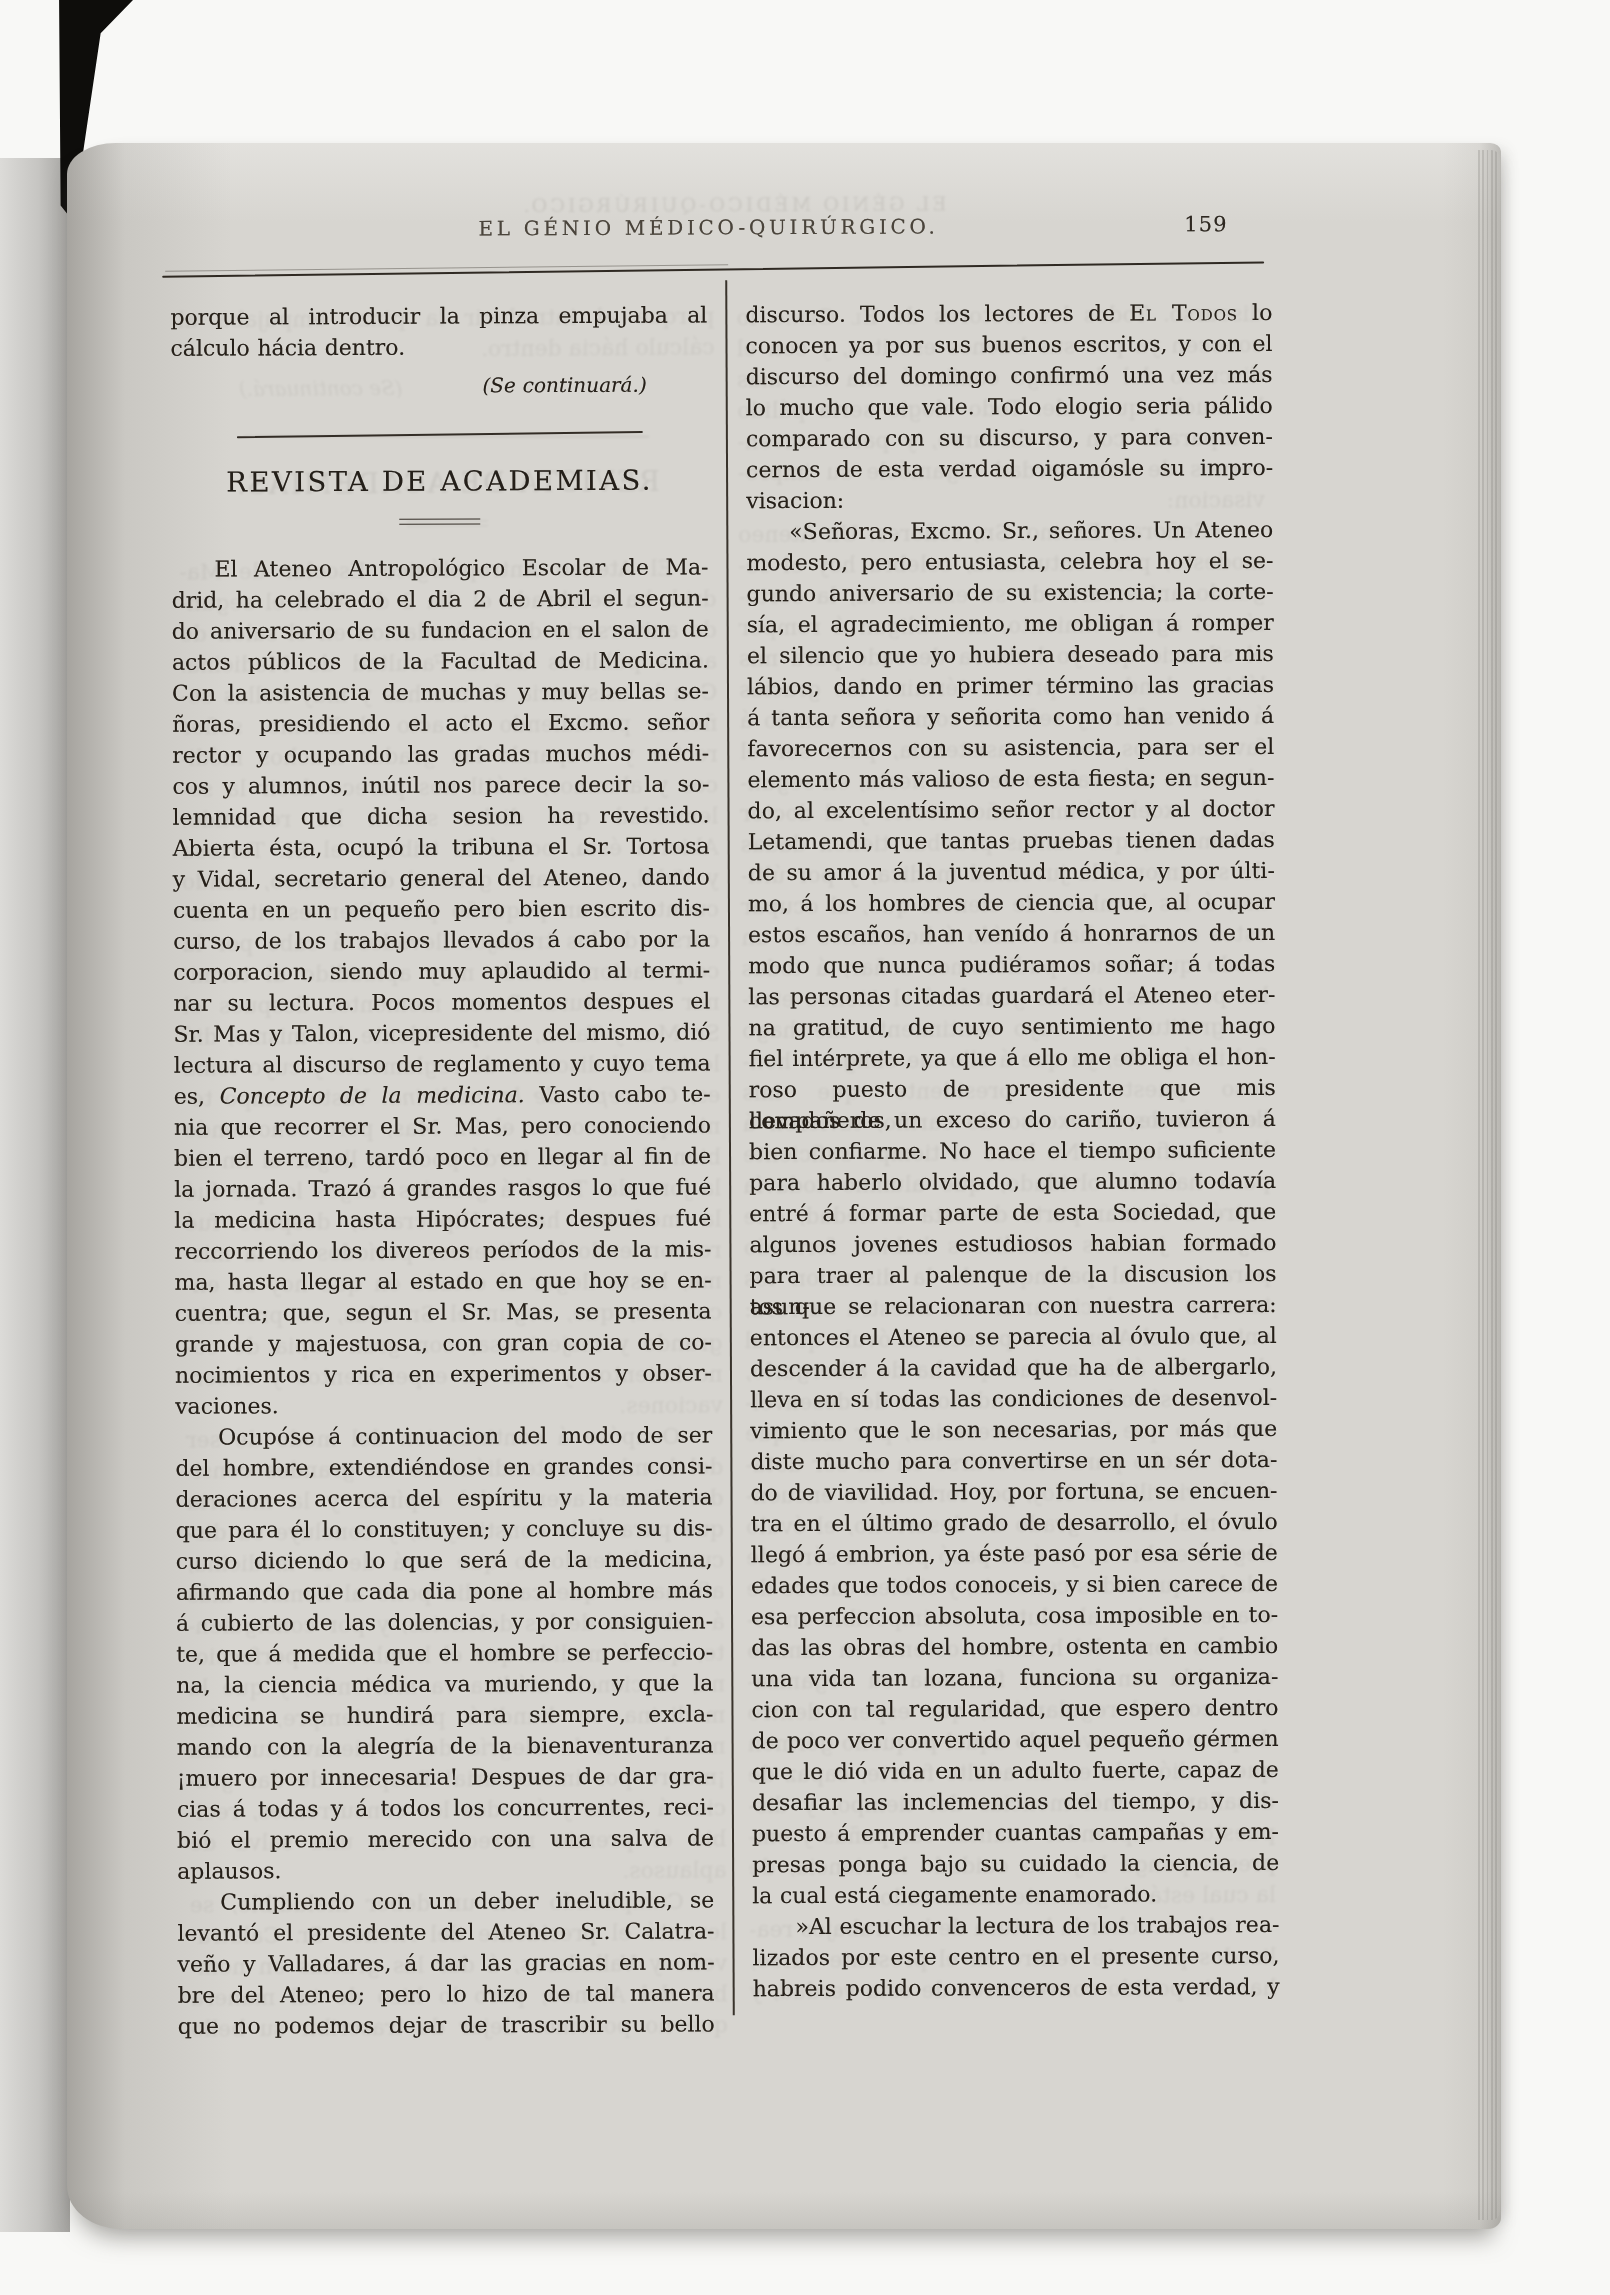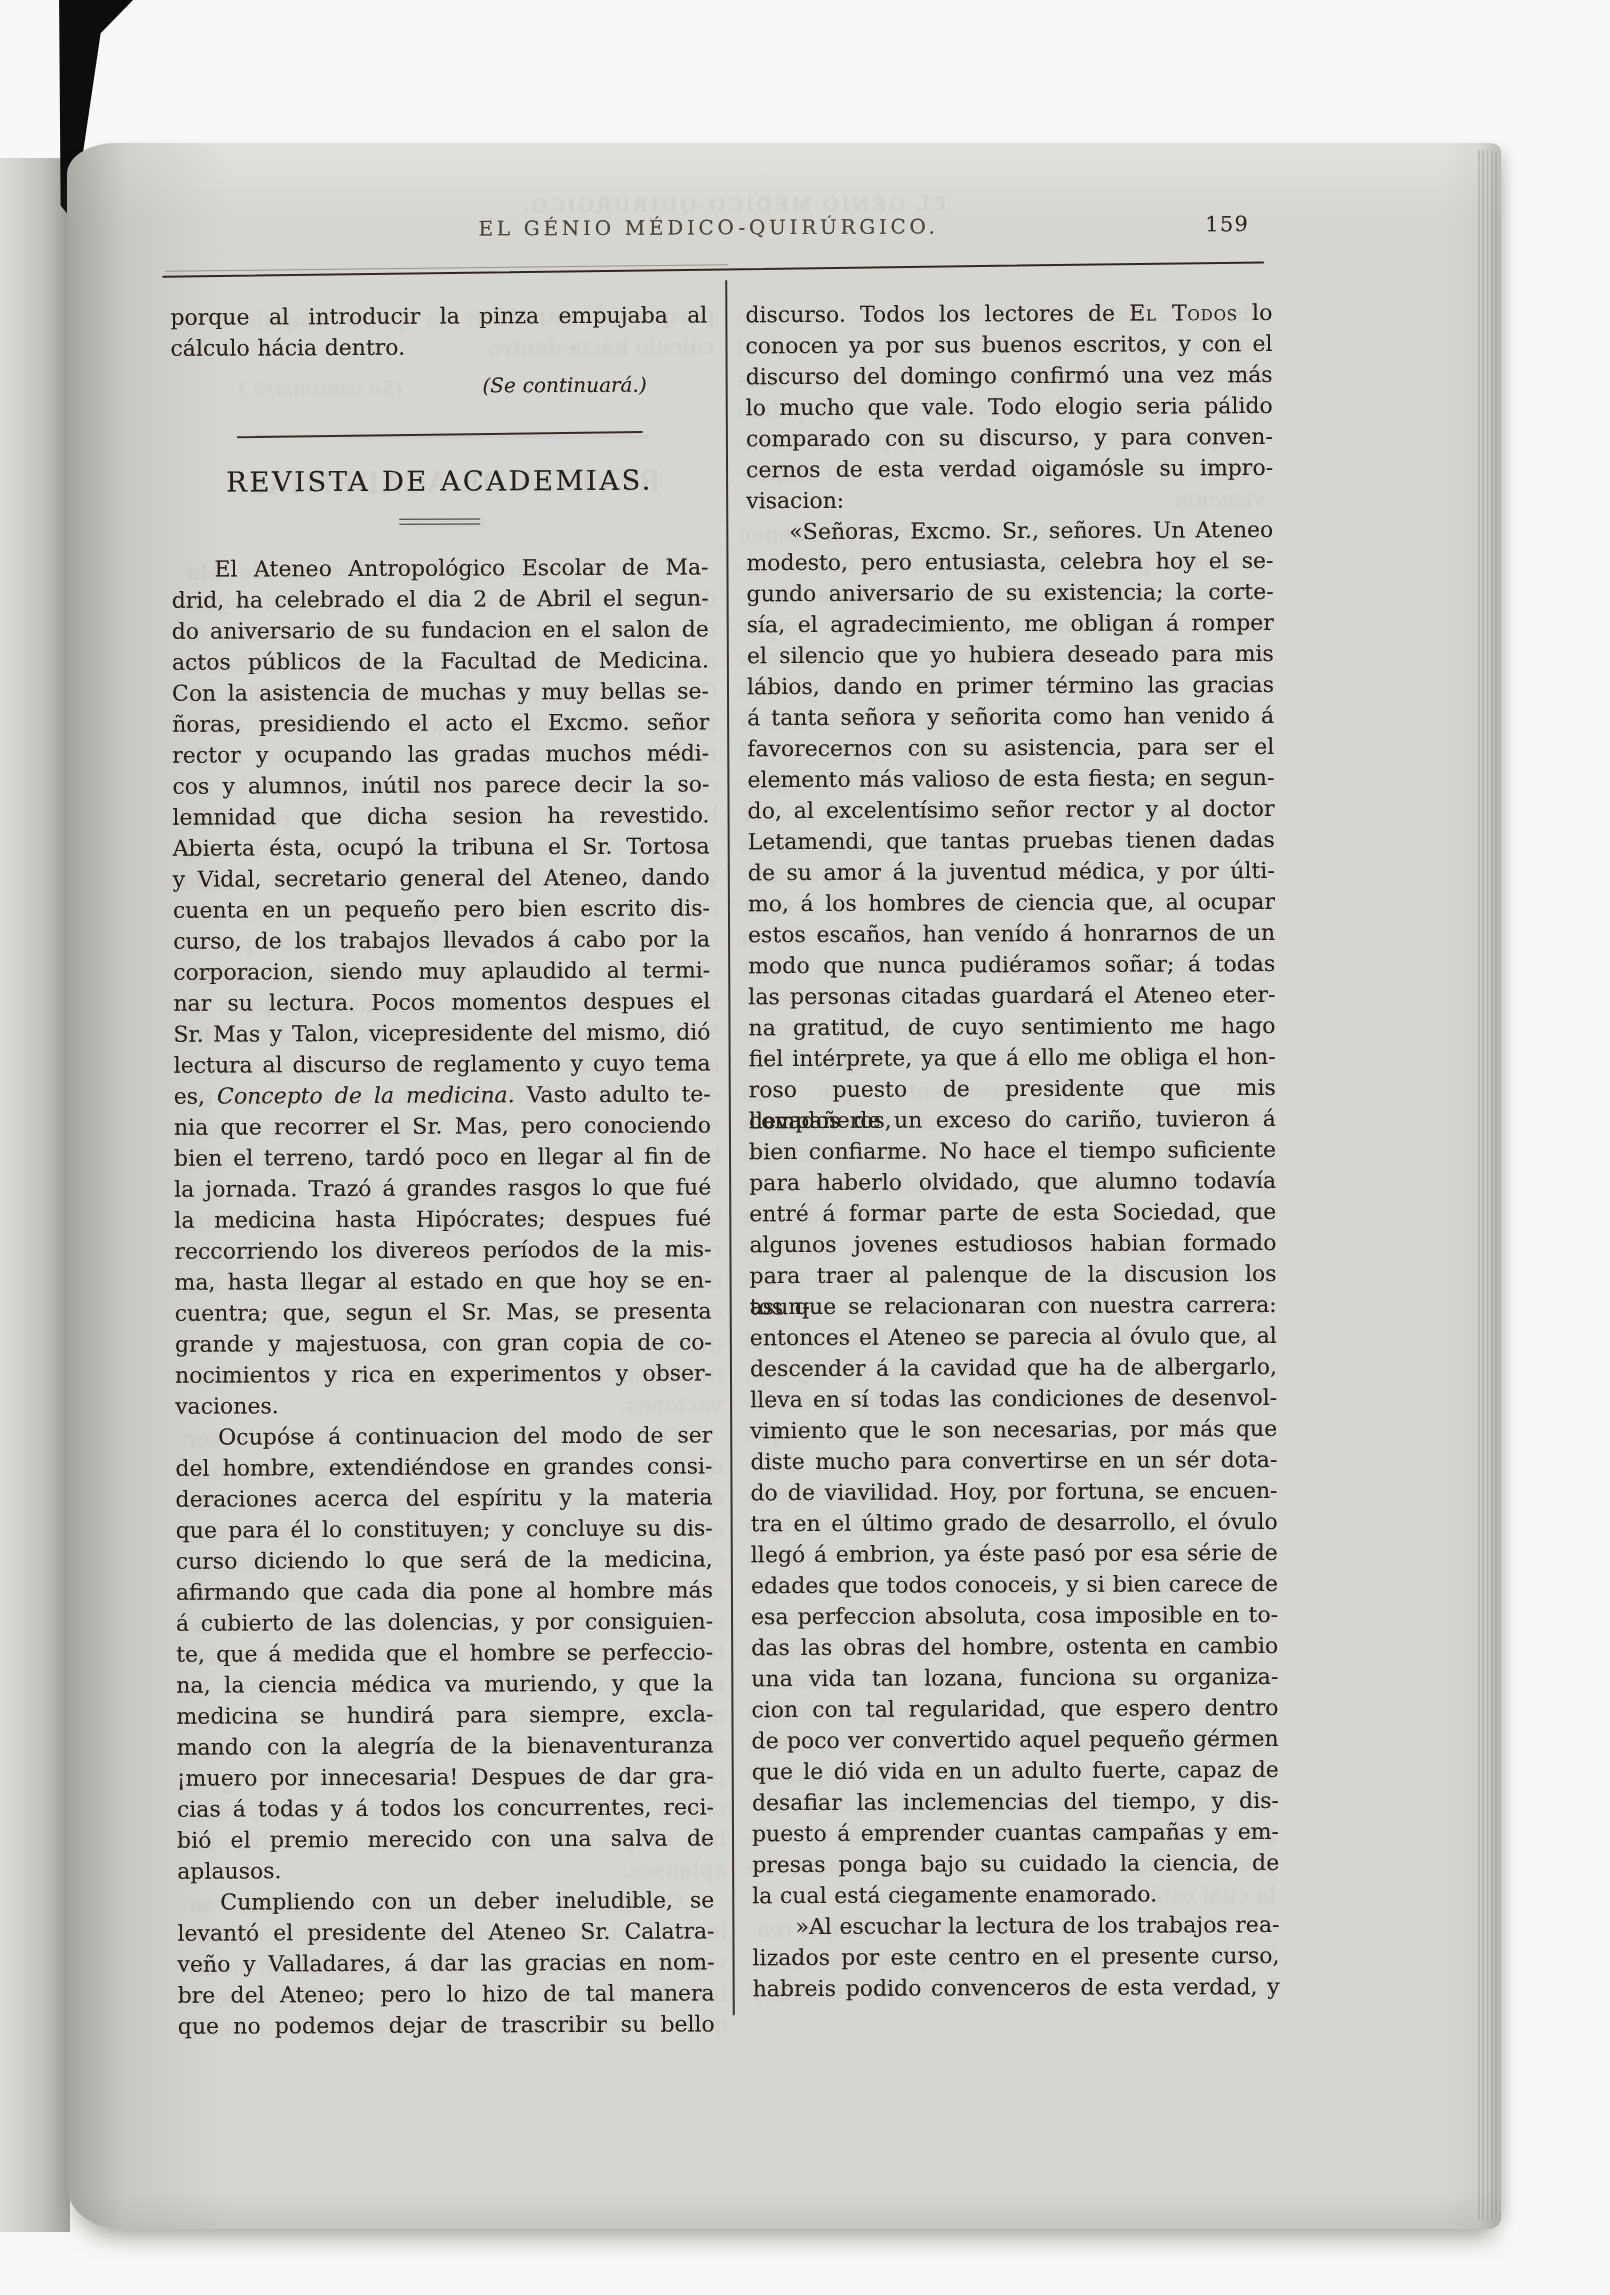--- a/index.html
+++ b/index.html
@@ -23,21 +23,21 @@
   .page-edge{position:absolute;right:1.2px;top:7.3px;bottom:8.6px;width:22px;
     background:repeating-linear-gradient(90deg,rgba(148,146,141,.38) 0 1.8px,rgba(200,198,193,.18) 1.8px 4.3px);
     border-radius:0 8.6px 8.6px 0;}
 
   .content{position:absolute;inset:0;transform:rotate(-0.25deg);}
 
   .running-title{position:absolute;left:318px;top:215px;width:789px;text-align:center;
     font-size:20px;letter-spacing:3.7px;color:#4a443b;text-shadow:0 0 0.6px rgba(74,68,59,.5);}
   .running-title-ghost{position:absolute;left:343px;top:193px;width:789px;text-align:center;
     font-size:19px;letter-spacing:3.1px;color:#5a554c;opacity:.13;filter:blur(1.2px);transform:scaleX(-1);}
-  .page-num{position:absolute;left:1167px;top:214px;width:86px;text-align:right;
+  .page-num{position:absolute;left:1167px;top:214px;width:86px;text-align:center;
     font-size:21px;letter-spacing:1.2px;color:#2e2821;text-shadow:0 0 0.6px rgba(46,40,33,.5);}
 
   .head-rule{position:absolute;left:166px;top:273px;width:1102px;height:2.4px;background:#2f2922;
     transform-origin:left center;transform:rotate(-0.5deg);border-radius:1.2px;}
   .head-rule-ghost{position:absolute;left:169px;top:266px;width:563px;height:1.2px;
     background:rgba(47,41,34,.38);transform:rotate(-0.4deg);}
   .divider{position:absolute;left:729px;top:280px;width:2.4px;height:1735px;background:#39332b;}
 
   .col{position:absolute;top:299px;font-size:22px;line-height:31px;color:#262019;
     text-shadow:0 0 0.6px rgba(38,32,25,.38);word-spacing:0.6px;}
@@ -231,21 +231,21 @@
           <div class="line">cos y alumnos, inútil nos parece decir la so-</div>
           <div class="line">lemnidad que dicha sesion ha revestido.</div>
           <div class="line">Abierta ésta, ocupó la tribuna el Sr. Tortosa</div>
           <div class="line">y Vidal, secretario general del Ateneo, dando</div>
           <div class="line">cuenta en un pequeño pero bien escrito dis-</div>
           <div class="line">curso, de los trabajos llevados á cabo por la</div>
           <div class="line">corporacion, siendo muy aplaudido al termi-</div>
           <div class="line">nar su lectura. Pocos momentos despues el</div>
           <div class="line">Sr. Mas y Talon, vicepresidente del mismo, dió</div>
           <div class="line">lectura al discurso de reglamento y cuyo tema</div>
-          <div class="line"><span>es, </span><span class="i">Concepto de la medicina.</span><span> Vasto adulto te-</span></div>
+          <div class="line"><span>es, </span><span class="i">Concepto de la medicina.</span><span> Vasto cabo te-</span></div>
           <div class="line">nia que recorrer el Sr. Mas, pero conociendo</div>
           <div class="line">bien el terreno, tardó poco en llegar al fin de</div>
           <div class="line">la jornada. Trazó á grandes rasgos lo que fué</div>
           <div class="line">la medicina hasta Hipócrates; despues fué</div>
           <div class="line">reccorriendo los divereos períodos de la mis-</div>
           <div class="line">ma, hasta llegar al estado en que hoy se en-</div>
           <div class="line">cuentra; que, segun el Sr. Mas, se presenta</div>
           <div class="line">grande y majestuosa, con gran copia de co-</div>
           <div class="line">nocimientos y rica en experimentos y obser-</div>
           <div class="line end">vaciones.</div>

